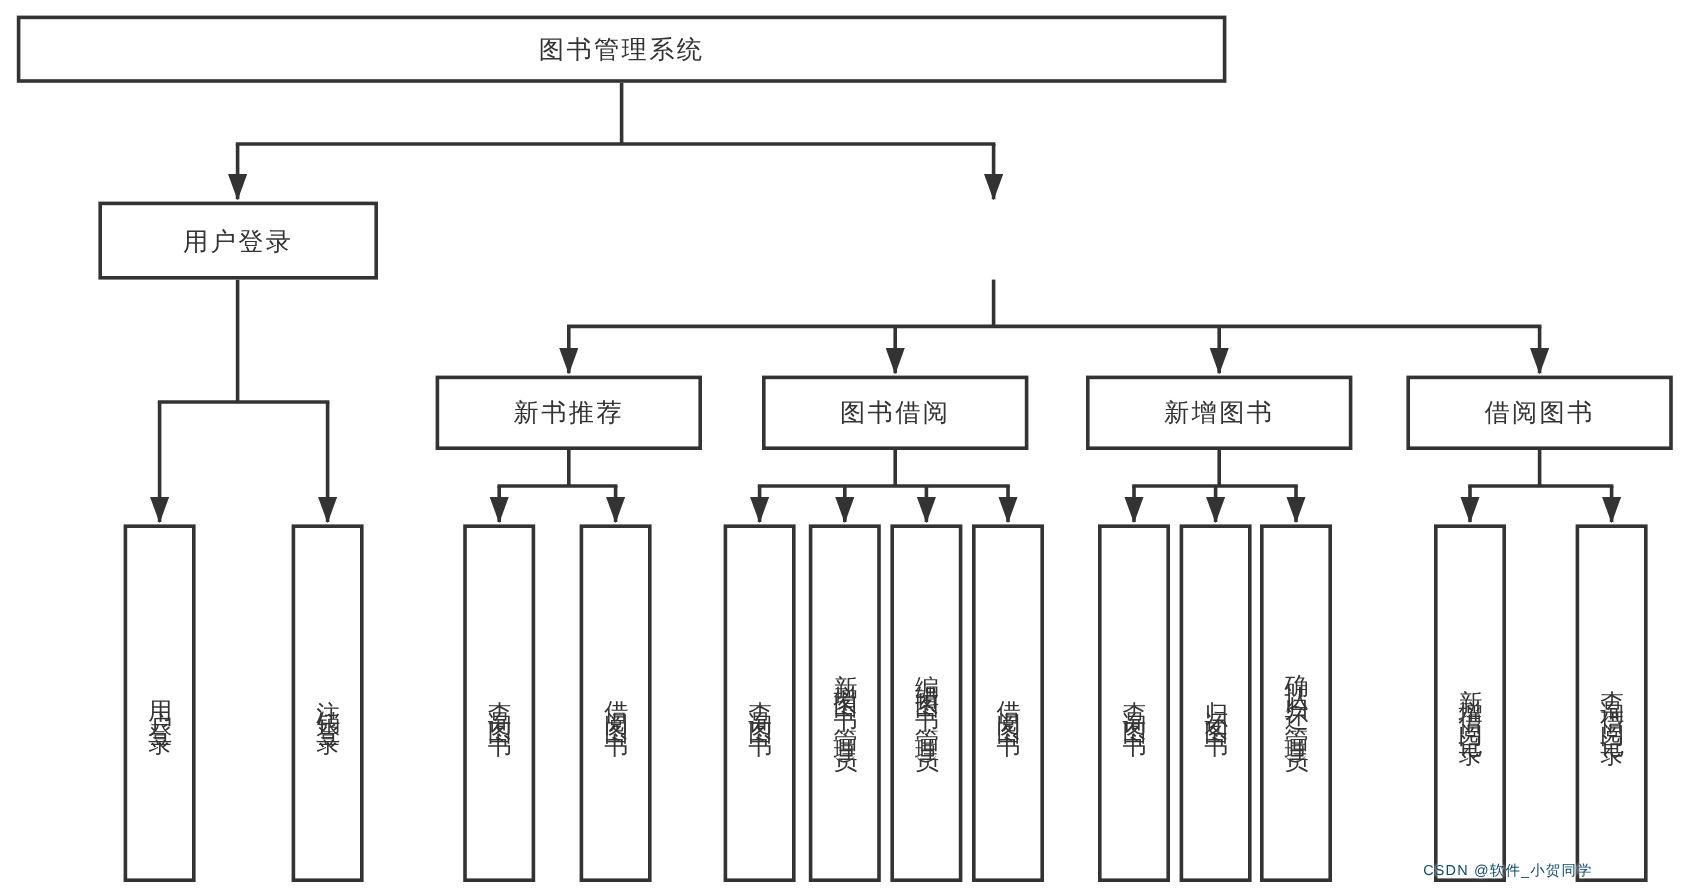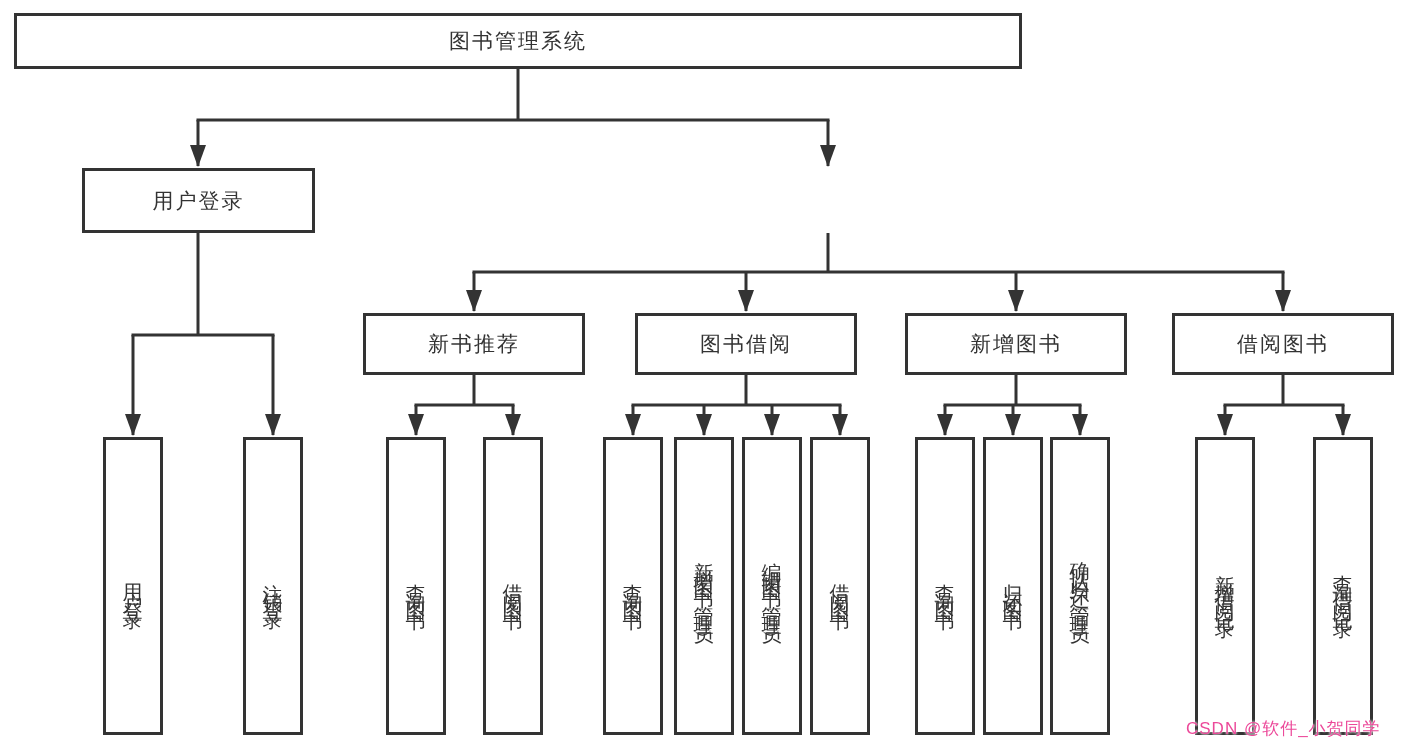--- a/index.html
+++ b/index.html
@@ -56,23 +56,23 @@
     width: 60px; height: 298px;
     writing-mode: vertical-rl;
     font-size: 20px;
     letter-spacing: 9px;
     line-height: 54px;
   }
   .watermark {
     position: absolute;
     left: 1186px;
     top: 717px;
-    font-size: 17px;
+    font-size: 12px;
     letter-spacing: 1px;
-    color: #ec4899;
+    color: #0c4a6e;
     white-space: nowrap;
     z-index: 5;
     text-shadow: 0 0 3px #ffffff, 0 0 2px #ffffff;
   }
 </style>
 </head>
 <body>
 
 <div class="canvas">
 

